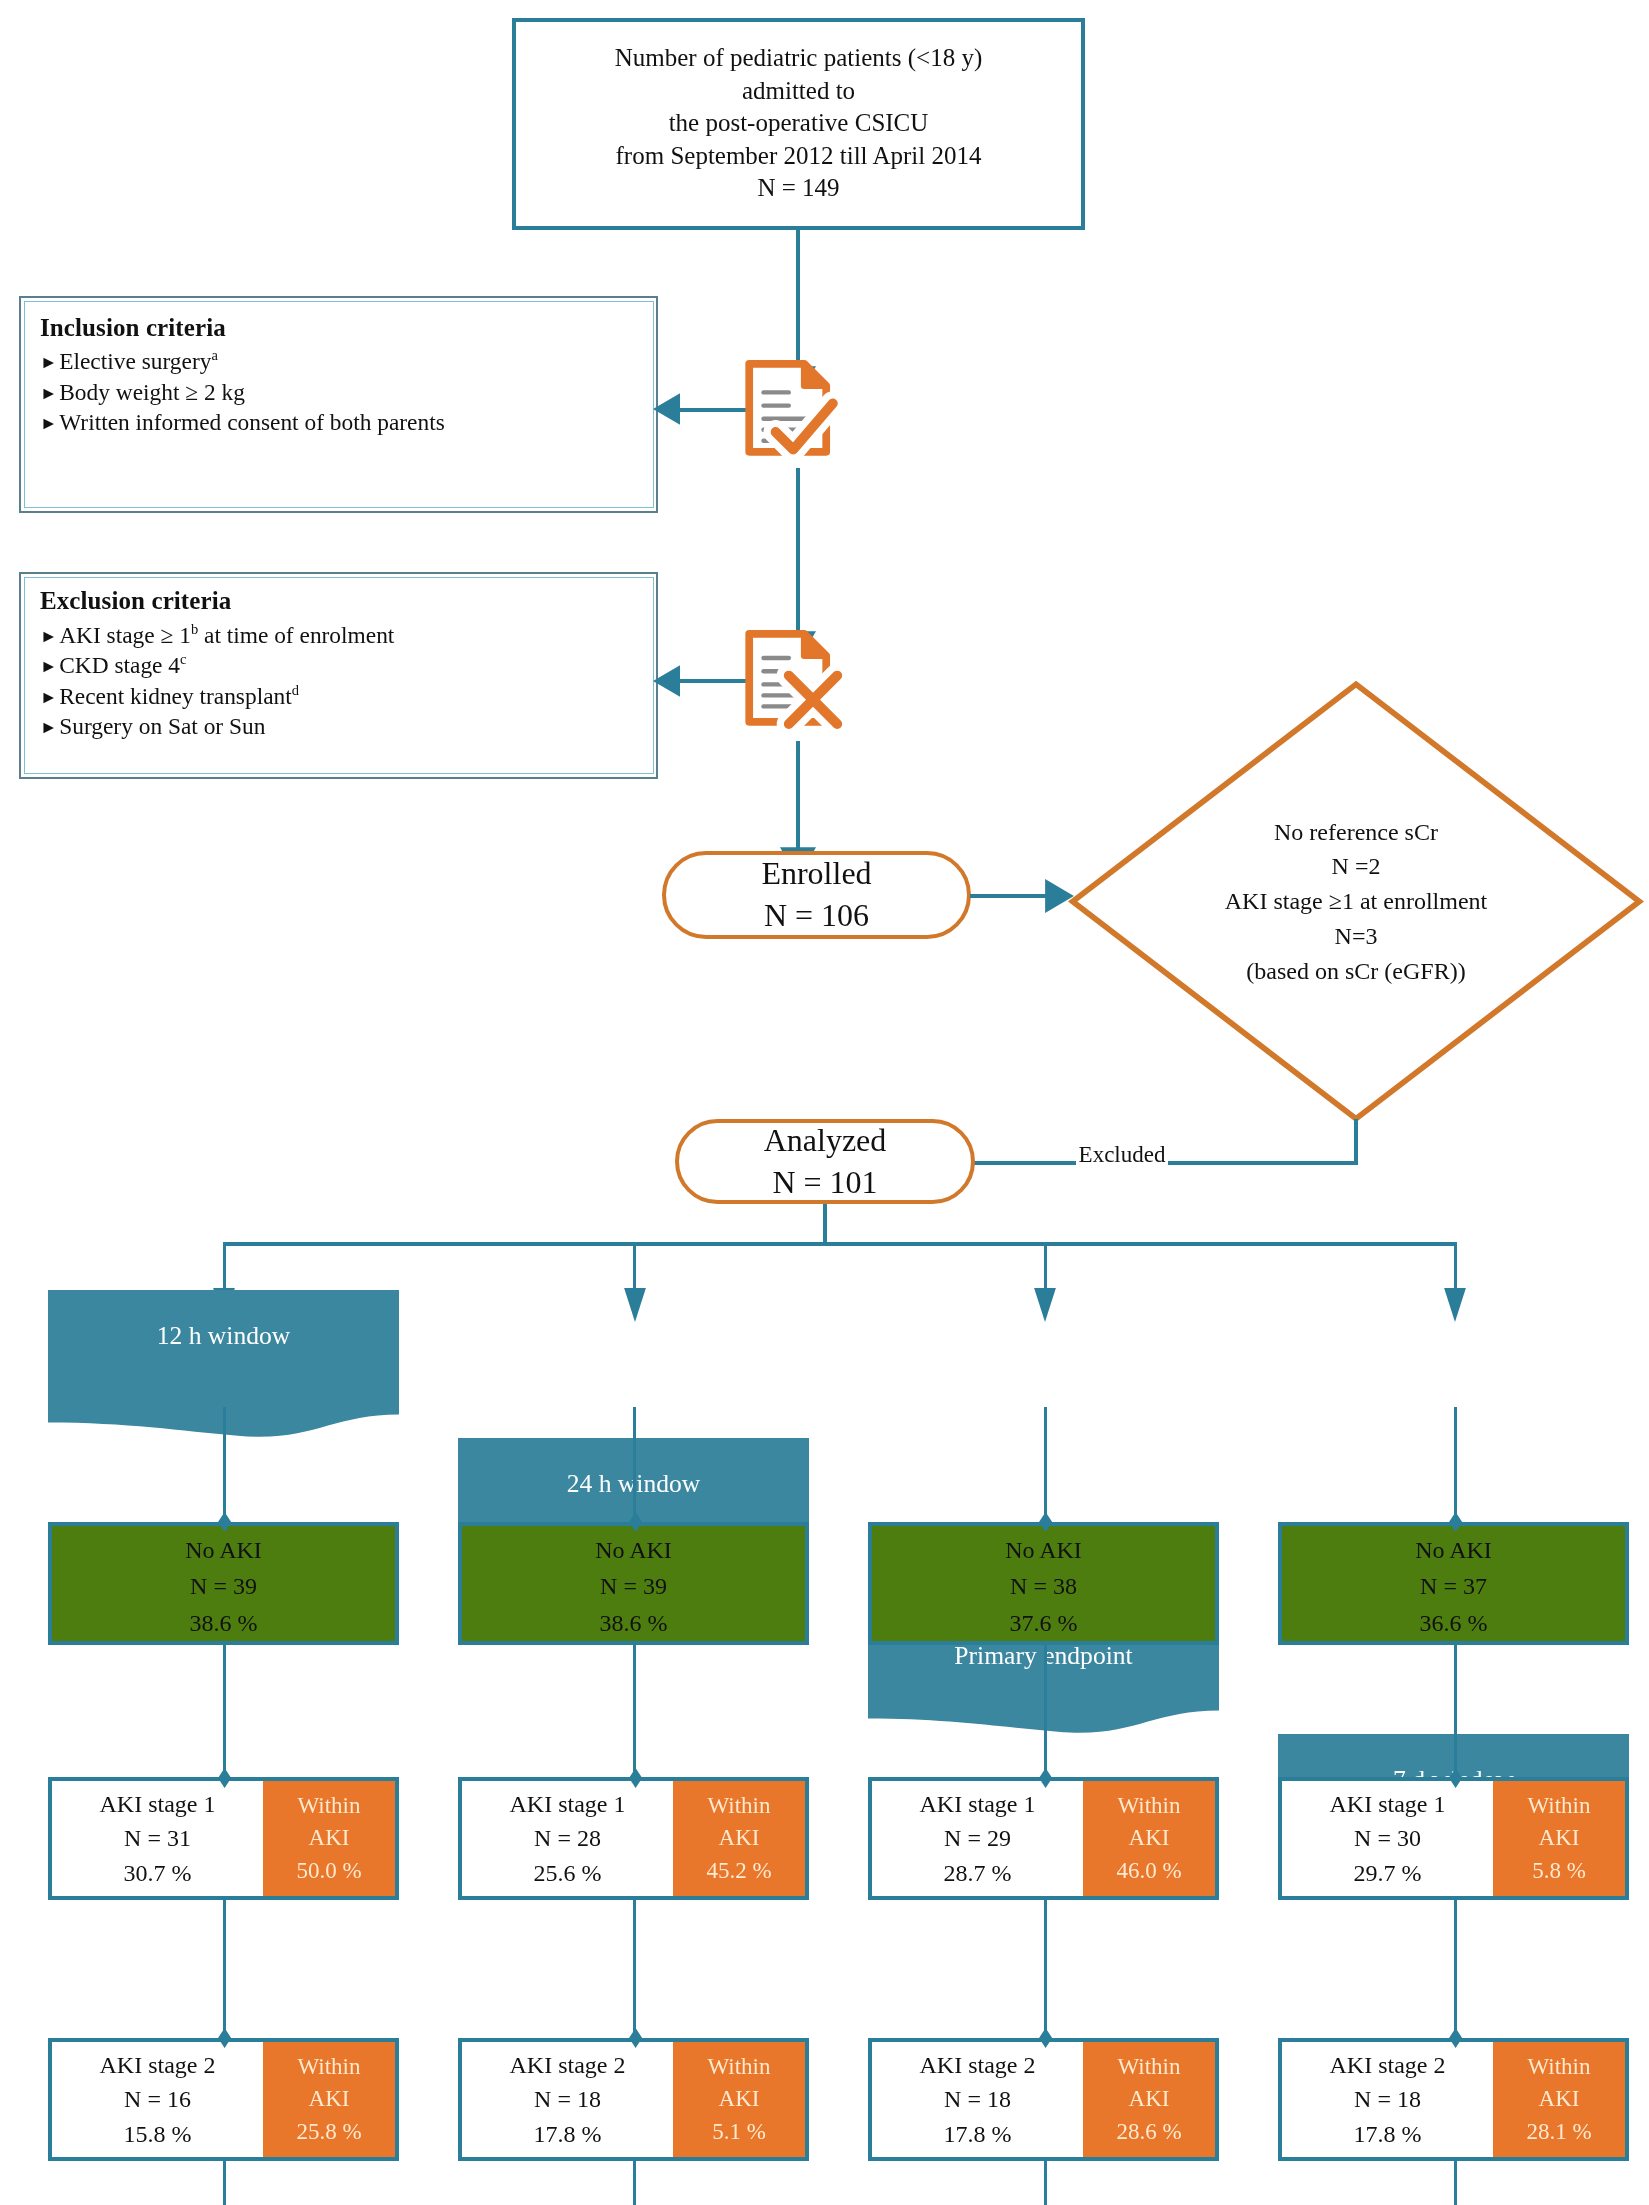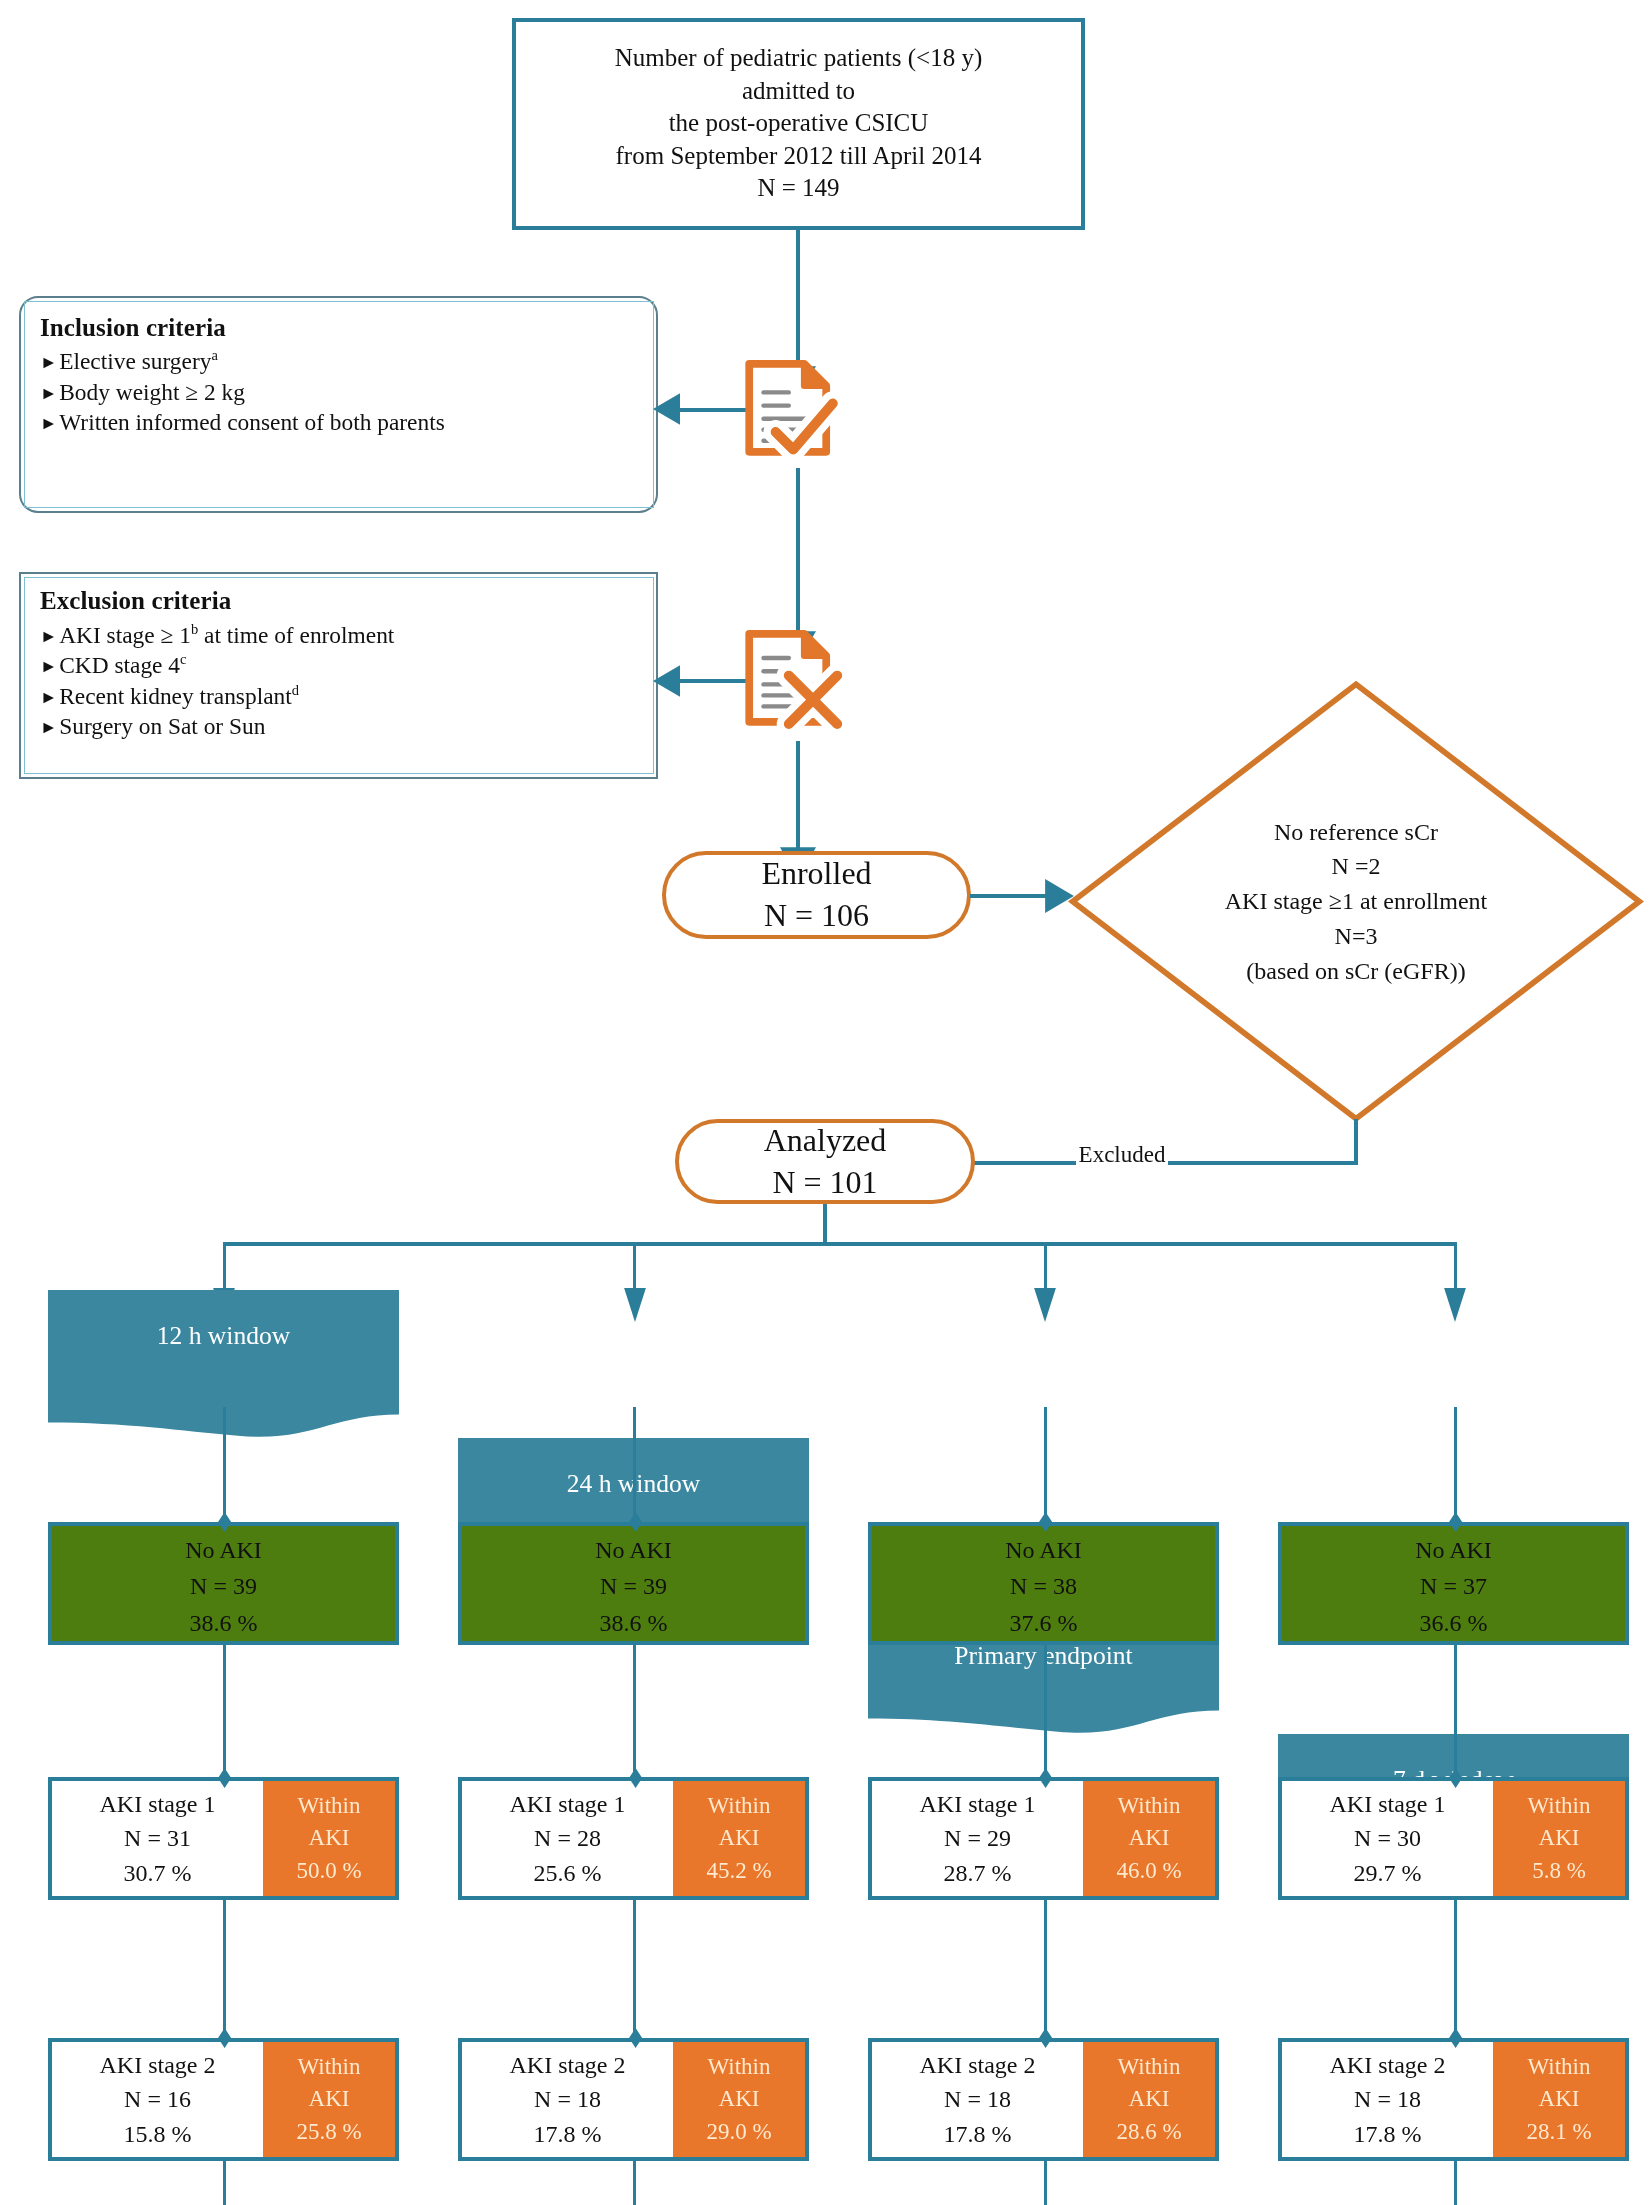--- a/index.html
+++ b/index.html
@@ -173,21 +173,21 @@
   </svg>
   <div class="abs vline" style="left:796px;top:468px;width:4px;height:172px;"></div>
   <svg class="abs" style="left:780px;top:631px;" width="36" height="31" viewBox="0 0 82 70">
     <polygon points="41,70 0,0 82,0" fill="#2b7e99"></polygon>
   </svg>
   <div class="abs vline" style="left:796px;top:741px;width:4px;height:115px;"></div>
   <svg class="abs" style="left:780px;top:847px;" width="36" height="33" viewBox="0 0 82 74">
     <polygon points="41,74 0,0 82,0" fill="#2b7e99"></polygon>
   </svg>
 
-  <div class="abs criteria-outer" style="left:19.4px;top:296px;width:639px;height:217px;border-radius:19px;">
+  <div class="abs criteria-outer" style="left:19.4px;top:296px;width:639px;height:217px;">
     <div class="criteria-inner">
       <div class="crit-title">Inclusion criteria</div>
       <div class="crit-line">
         <span class="tri">►</span><span>Elective surgery</span><sup>a</sup>
       </div>
       <div class="crit-line">
         <span class="tri">►</span><span>Body weight ≥ 2 kg</span>
       </div>
       <div class="crit-line wrap">
         <span class="tri">►</span><span>Written informed consent of both parents</span>
@@ -440,21 +440,21 @@
   </div>
   <div class="abs res" style="left:458px;top:2038px;width:351px;height:123px;">
     <div class="left">
       <div>AKI stage 2</div>
       <div>N = 18</div>
       <div>17.8 %</div>
     </div>
     <div class="right">
       <div>Within</div>
       <div>AKI</div>
-      <div>29.0 %</div>
+      <div>5.1 %</div>
     </div>
   </div>
   <div class="abs res" style="left:868px;top:2038px;width:351px;height:123px;">
     <div class="left">
       <div>AKI stage 2</div>
       <div>N = 18</div>
       <div>17.8 %</div>
     </div>
     <div class="right">
       <div>Within</div>

